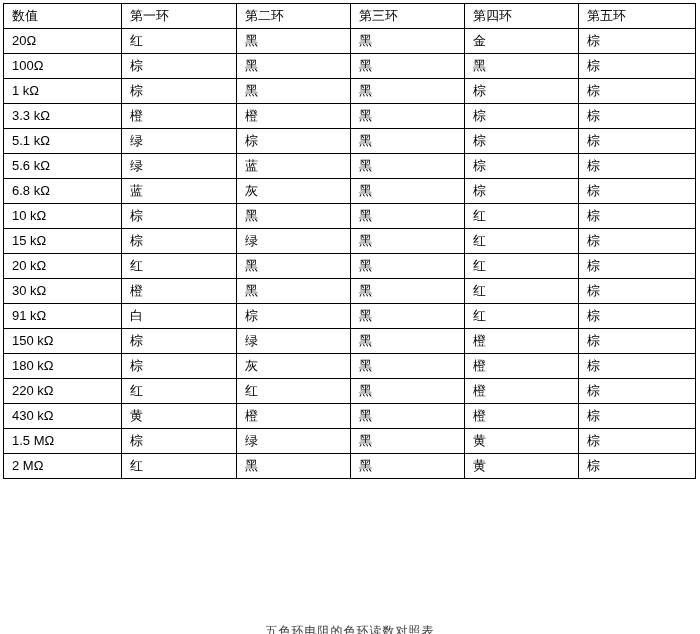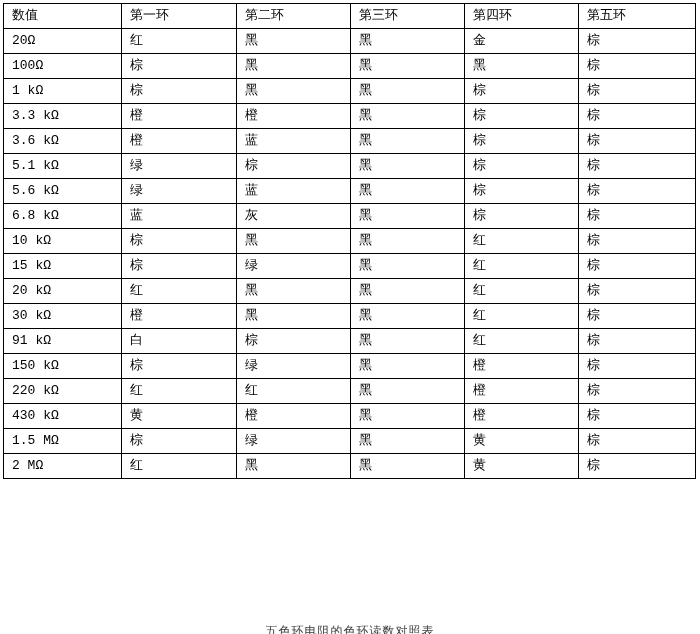--- a/index.html
+++ b/index.html
@@ -19,21 +19,20 @@
     width: 700px;
     height: 634px;
     box-sizing: border-box;
   }
   table.resistor-table {
     border-collapse: collapse;
     table-layout: fixed;
     width: 692px;
     margin: 3px 0 0 3px;
     font-size: 13px;
-    font-family: Liberation Mono, monospace;
   }
   table.resistor-table col.c0 { width: 118px; }
   table.resistor-table col.c1 { width: 115px; }
   table.resistor-table col.c2 { width: 114px; }
   table.resistor-table col.c3 { width: 114px; }
   table.resistor-table col.c4 { width: 114px; }
   table.resistor-table col.c5 { width: 117px; }
   table.resistor-table th,
   table.resistor-table td {
     border: 1px solid #000000;
@@ -113,28 +112,20 @@
       </tr>
       <tr>
         <td>3.3 kΩ</td>
         <td>橙</td>
         <td>橙</td>
         <td>黑</td>
         <td>棕</td>
         <td>棕</td>
       </tr>
       <tr>
-        <td>3.6 kΩ</td>
-        <td>橙</td>
-        <td>蓝</td>
-        <td>黑</td>
-        <td>棕</td>
-        <td>棕</td>
-      </tr>
-      <tr>
         <td>5.1 kΩ</td>
         <td>绿</td>
         <td>棕</td>
         <td>黑</td>
         <td>棕</td>
         <td>棕</td>
       </tr>
       <tr>
         <td>5.6 kΩ</td>
         <td>绿</td>
@@ -188,20 +179,28 @@
         <td>白</td>
         <td>棕</td>
         <td>黑</td>
         <td>红</td>
         <td>棕</td>
       </tr>
       <tr>
         <td>150 kΩ</td>
         <td>棕</td>
         <td>绿</td>
+        <td>黑</td>
+        <td>橙</td>
+        <td>棕</td>
+      </tr>
+      <tr>
+        <td>180 kΩ</td>
+        <td>棕</td>
+        <td>灰</td>
         <td>黑</td>
         <td>橙</td>
         <td>棕</td>
       </tr>
       <tr>
         <td>220 kΩ</td>
         <td>红</td>
         <td>红</td>
         <td>黑</td>
         <td>橙</td>

